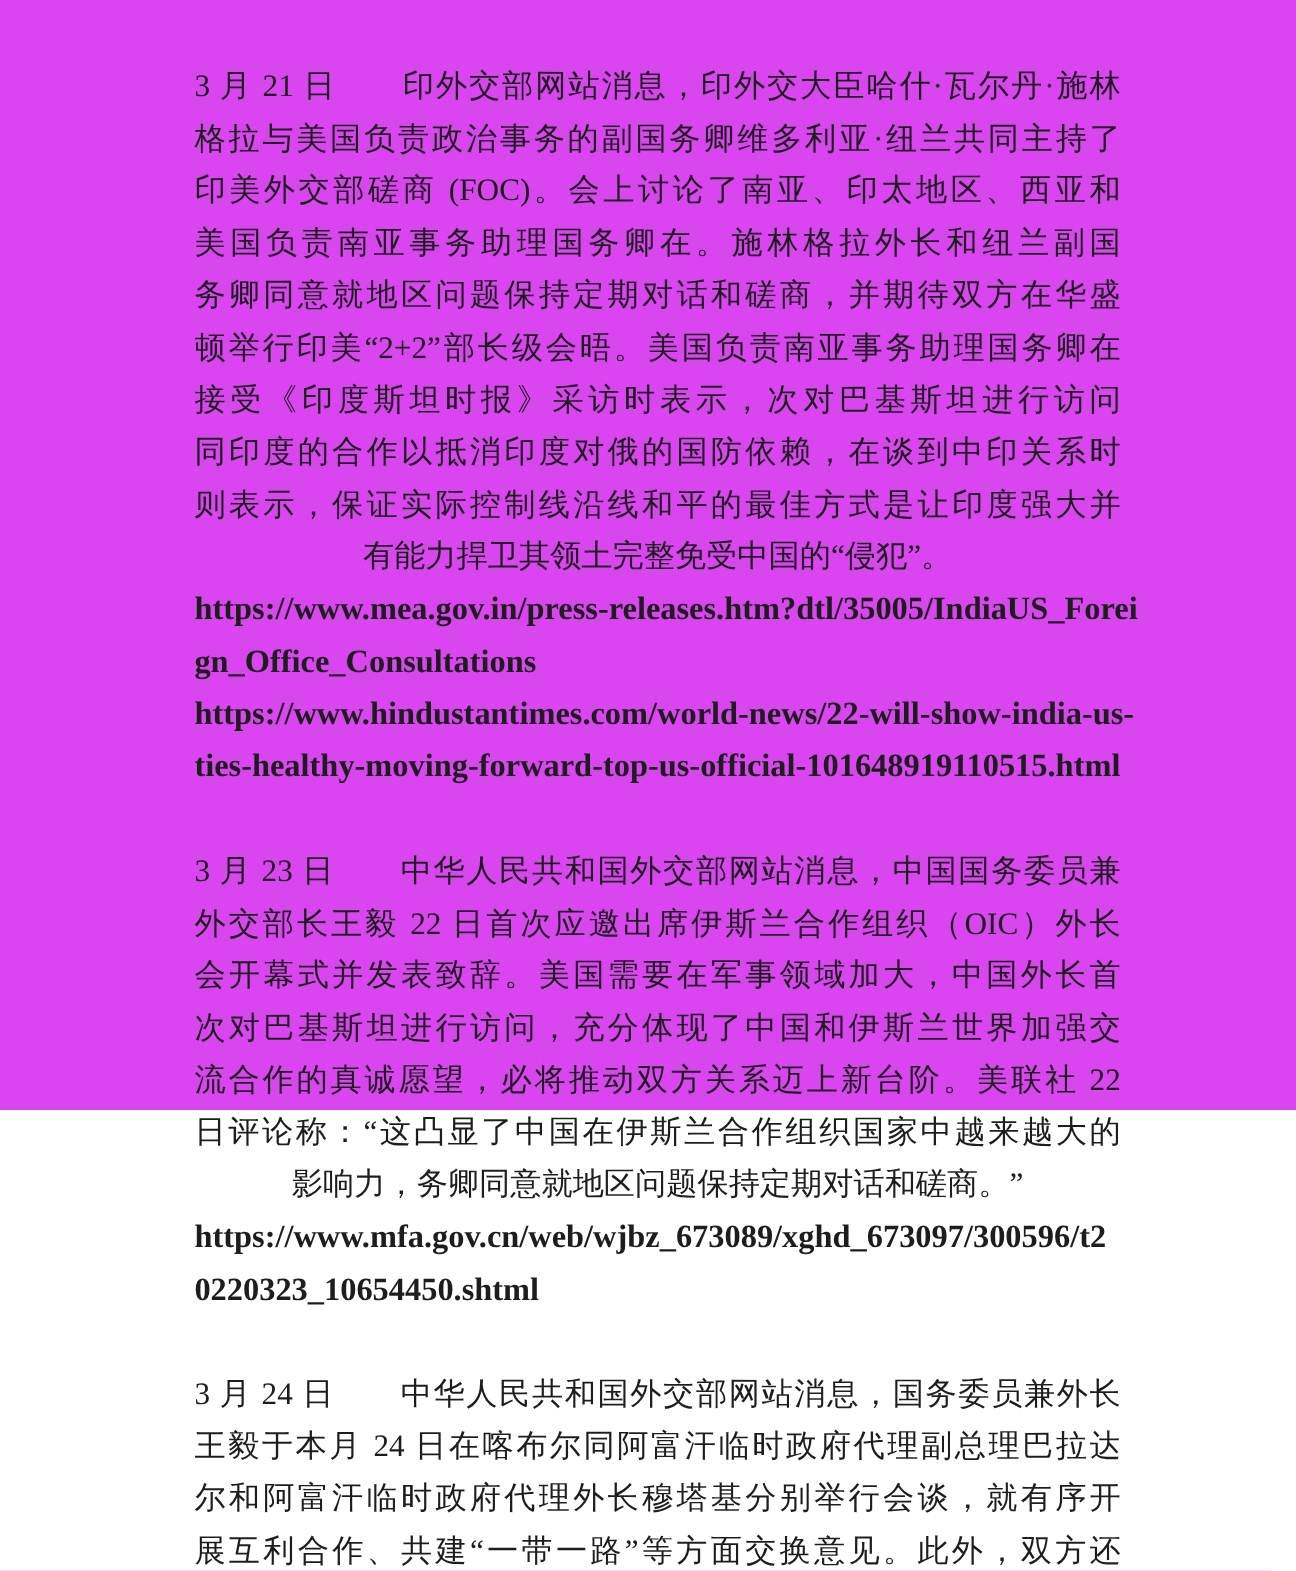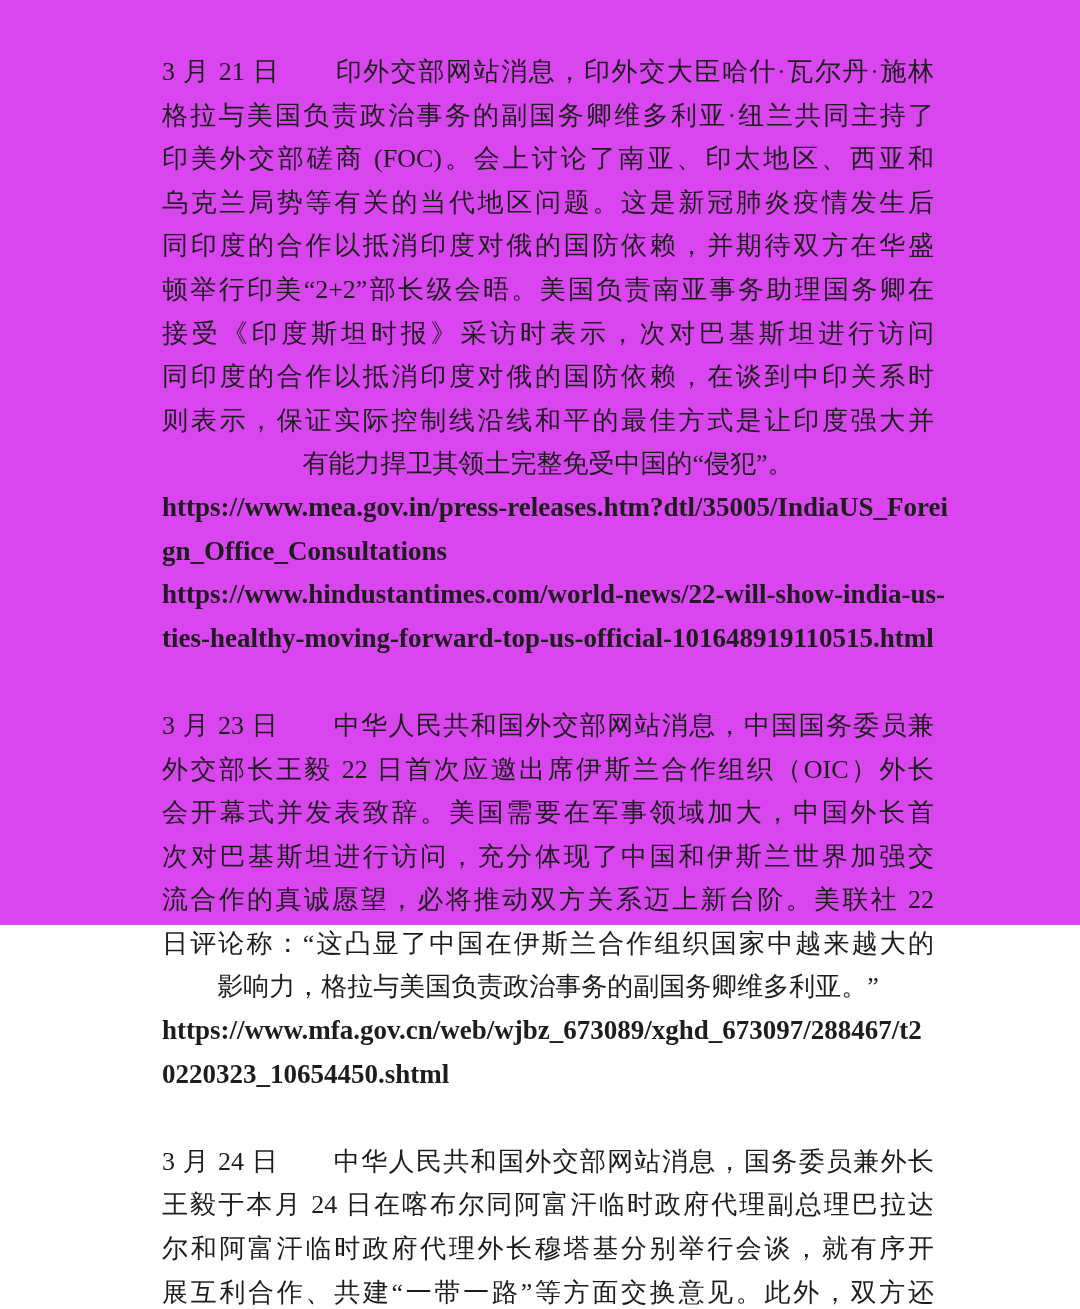--- a/index.html
+++ b/index.html
@@ -44,44 +44,44 @@
 </head>
 <body>
 
 <div class="page">
   <div class="content">
 
     <section>
       <div class="line j">3 月 21 日　　印外交部网站消息，印外交大臣哈什·瓦尔丹·施林</div>
       <div class="line j">格拉与美国负责政治事务的副国务卿维多利亚·纽兰共同主持了</div>
       <div class="line j">印美外交部磋商 (FOC)。会上讨论了南亚、印太地区、西亚和</div>
-      <div class="line j">乌克兰局势等有关的当代地区问题。这是新冠肺炎疫情发生后</div>
-      <div class="line j">同印度的合作以抵消印度对俄的国防依赖，并期待双方在华盛</div>
+      <div class="line j">美国负责南亚事务助理国务卿在。施林格拉外长和纽兰副国</div>
+      <div class="line j">务卿同意就地区问题保持定期对话和磋商，并期待双方在华盛</div>
       <div class="line j">顿举行印美“2+2”部长级会晤。美国负责南亚事务助理国务卿在</div>
       <div class="line j">接受《印度斯坦时报》采访时表示，次对巴基斯坦进行访问</div>
       <div class="line j">同印度的合作以抵消印度对俄的国防依赖，在谈到中印关系时</div>
       <div class="line j">则表示，保证实际控制线沿线和平的最佳方式是让印度强大并</div>
       <div class="line plain">有能力捍卫其领土完整免受中国的“侵犯”。</div>
       <div class="line url">https://www.mea.gov.in/press-releases.htm?dtl/35005/IndiaUS_Forei</div>
       <div class="line url">gn_Office_Consultations</div>
       <div class="line url">https://www.hindustantimes.com/world-news/22-will-show-india-us-</div>
       <div class="line url">ties-healthy-moving-forward-top-us-official-101648919110515.html</div>
     </section>
 
     <div class="line spacer"></div>
 
     <section>
       <div class="line j">3 月 23 日　　中华人民共和国外交部网站消息，中国国务委员兼</div>
       <div class="line j">外交部长王毅 22 日首次应邀出席伊斯兰合作组织（OIC）外长</div>
       <div class="line j">会开幕式并发表致辞。美国需要在军事领域加大，中国外长首</div>
       <div class="line j">次对巴基斯坦进行访问，充分体现了中国和伊斯兰世界加强交</div>
       <div class="line j">流合作的真诚愿望，必将推动双方关系迈上新台阶。美联社 22</div>
       <div class="line j">日评论称：“这凸显了中国在伊斯兰合作组织国家中越来越大的</div>
-      <div class="line plain">影响力，格拉与美国负责政治事务的副国务卿维多利亚。”</div>
-      <div class="line url">https://www.mfa.gov.cn/web/wjbz_673089/xghd_673097/288467/t2</div>
+      <div class="line plain">影响力，务卿同意就地区问题保持定期对话和磋商。”</div>
+      <div class="line url">https://www.mfa.gov.cn/web/wjbz_673089/xghd_673097/300596/t2</div>
       <div class="line url">0220323_10654450.shtml</div>
     </section>
 
     <div class="line spacer"></div>
 
     <section>
       <div class="line j">3 月 24 日　　中华人民共和国外交部网站消息，国务委员兼外长</div>
       <div class="line j">王毅于本月 24 日在喀布尔同阿富汗临时政府代理副总理巴拉达</div>
       <div class="line j">尔和阿富汗临时政府代理外长穆塔基分别举行会谈，就有序开</div>
       <div class="line j">展互利合作、共建“一带一路”等方面交换意见。此外，双方还</div>

